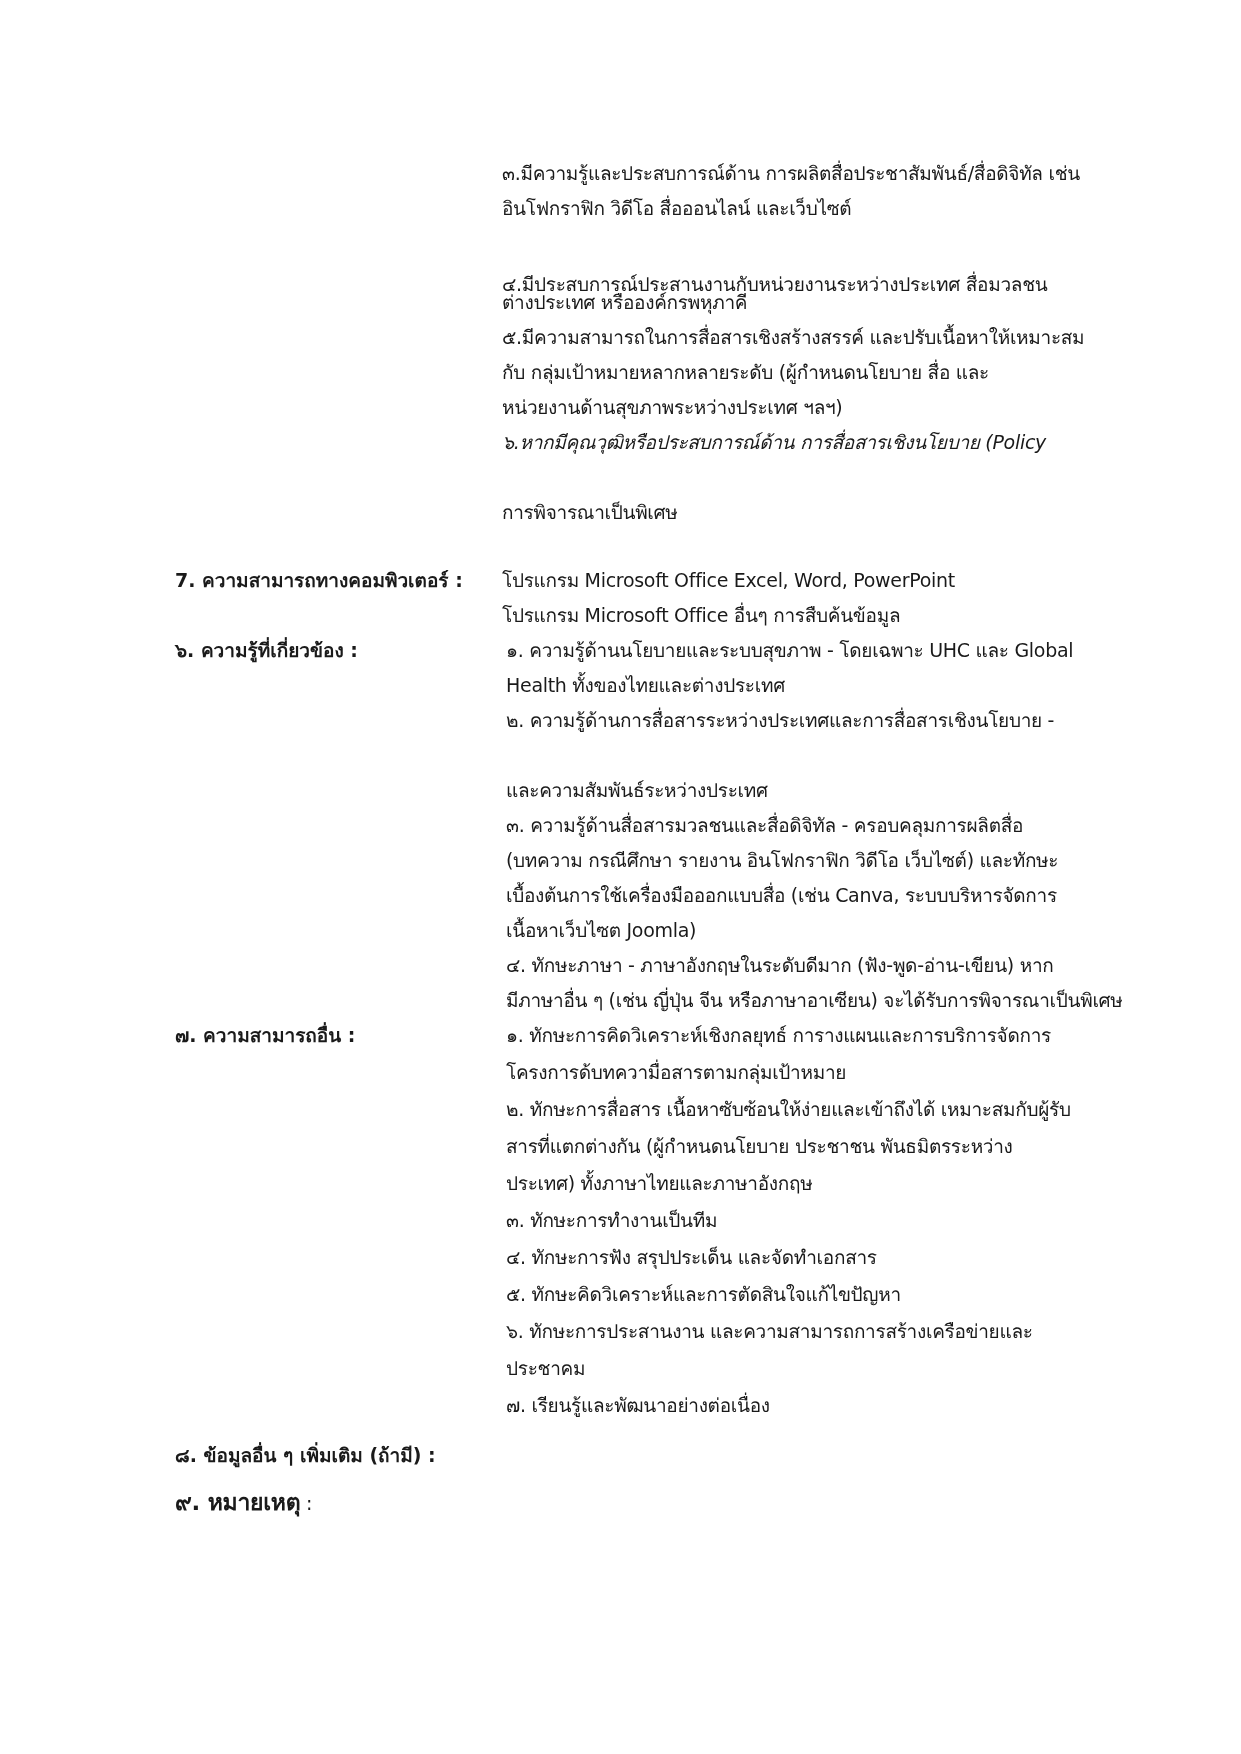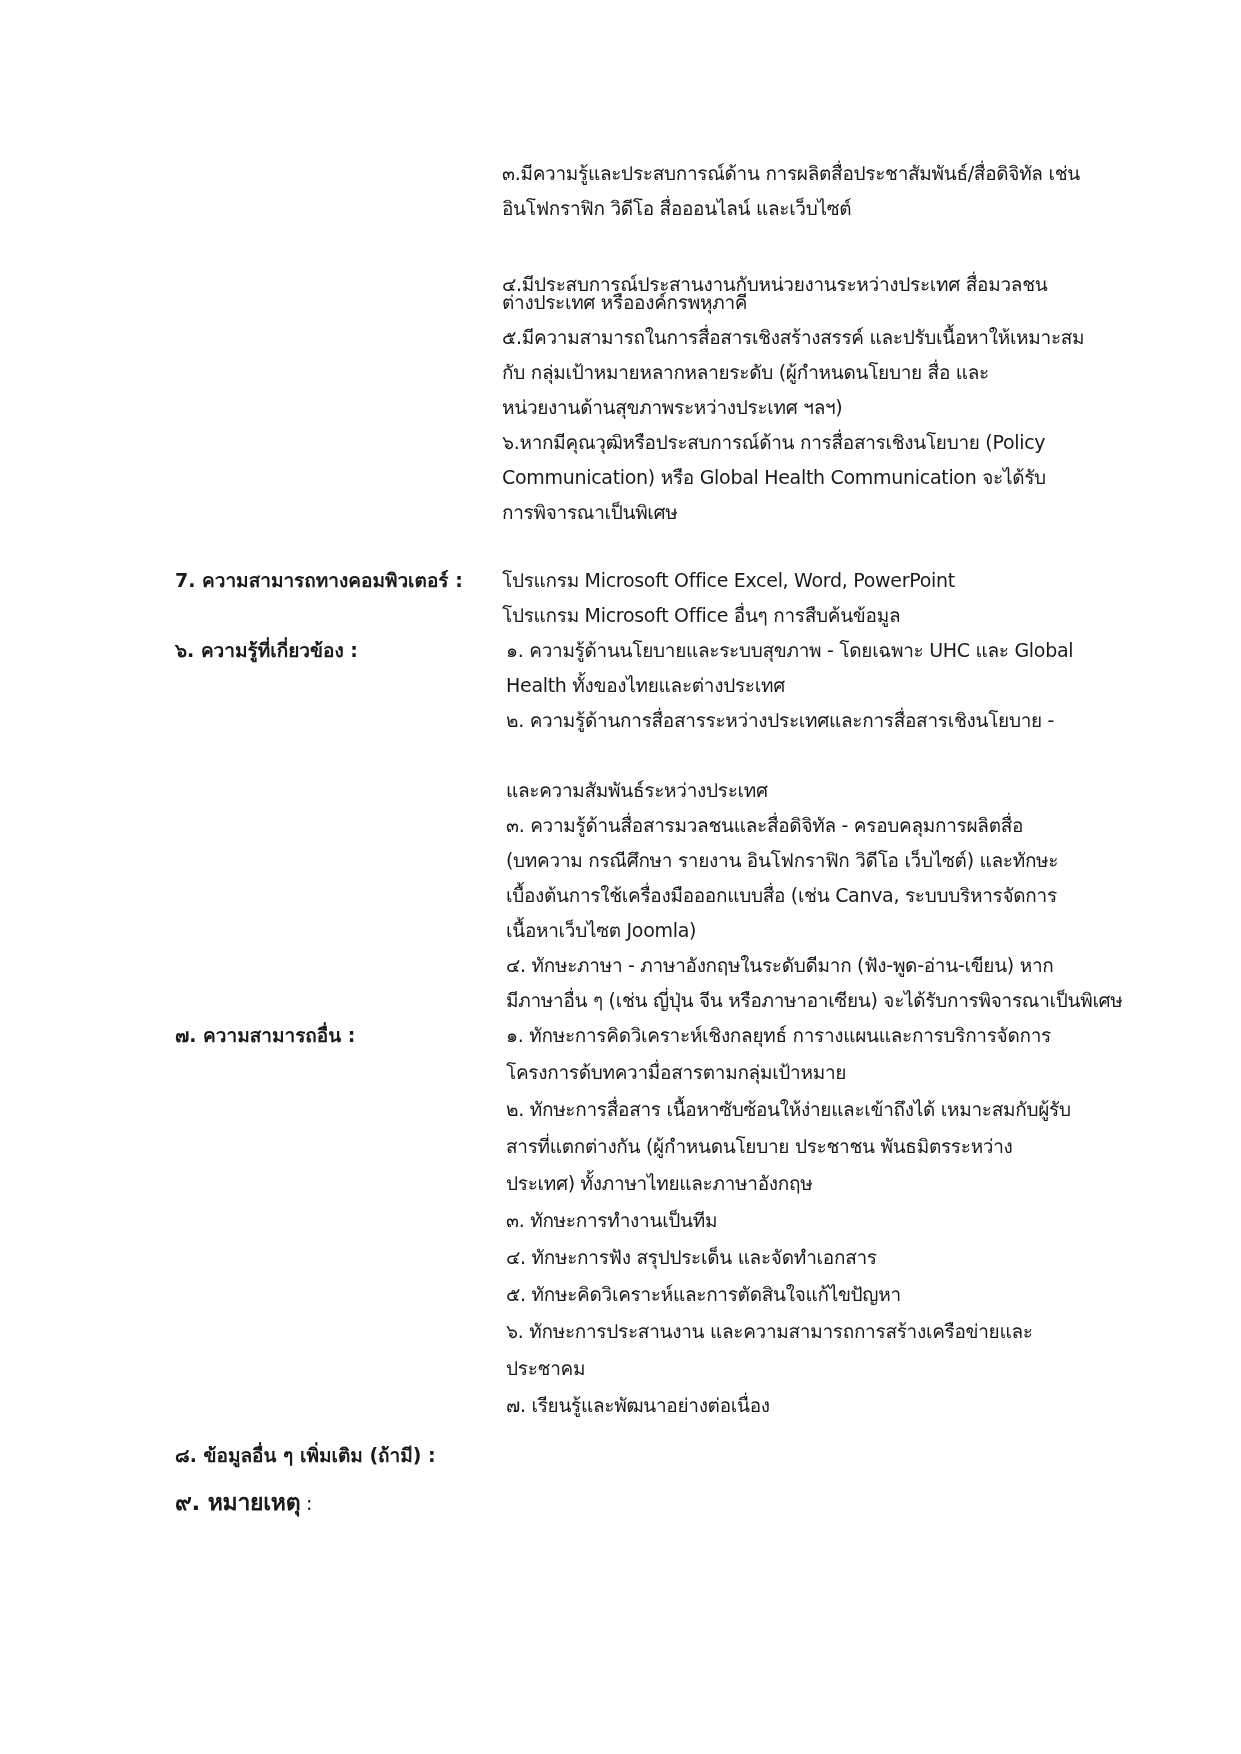--- a/index.html
+++ b/index.html
@@ -23,22 +23,21 @@
   <div class="line" style="left:502px;top:154px;">๓.มีความรู้และประสบการณ์ด้าน การผลิตสื่อประชาสัมพันธ์/สื่อดิจิทัล เช่น</div>
   <div class="line" style="left:502px;top:189px;">อินโฟกราฟิก วิดีโอ สื่อออนไลน์ และเว็บไซต์</div>
 
   <div class="line" style="left:502px;top:237px;margin-top:28px;">๔.มีประสบการณ์ประสานงานกับหน่วยงานระหว่างประเทศ สื่อมวลชน</div>
   <div class="line" style="left:502px;top:283px;">ต่างประเทศ หรือองค์กรพหุภาคี</div>
 
   <div class="line" style="left:502px;top:318px;">๕.มีความสามารถในการสื่อสารเชิงสร้างสรรค์ และปรับเนื้อหาให้เหมาะสม</div>
   <div class="line" style="left:502px;top:388px;">หน่วยงานด้านสุขภาพระหว่างประเทศ ฯลฯ)</div>
   <div class="line" style="left:502px;top:353px;">กับ กลุ่มเป้าหมายหลากหลายระดับ (ผู้กำหนดนโยบาย สื่อ และ</div>
 
-  <div class="line" style="left:502px;top:423px;">๖.หากมีคุณวุฒิหรือประสบการณ์ด้าน การสื่อสารเชิงนโยบาย (Policy</div>
-  <div class="line" style="left:502px;top:458px;">Communication) หรือ Global Health Communication จะได้รับ</div>
+  <div class="line" style="left:502px;top:423px;font-style:italic;">๖.หากมีคุณวุฒิหรือประสบการณ์ด้าน การสื่อสารเชิงนโยบาย (Policy</div>
   <div class="line" style="left:502px;top:493px;">การพิจารณาเป็นพิเศษ</div>
 
   <div class="sec-label" style="left:175px;top:561px;">7.  ความสามารถทางคอมพิวเตอร์ :</div>
   <div class="line" style="left:502px;top:561px;">โปรแกรม Microsoft Office Excel, Word, PowerPoint</div>
   <div class="line" style="left:502px;top:596px;">โปรแกรม Microsoft Office อื่นๆ การสืบค้นข้อมูล</div>
 
   <div class="sec-label" style="left:175px;top:631px;">๖.  ความรู้ที่เกี่ยวข้อง :</div>
   <div class="line" style="left:506px;top:631px;">๑. ความรู้ด้านนโยบายและระบบสุขภาพ - โดยเฉพาะ UHC และ Global</div>
   <div class="line" style="left:506px;top:666px;">Health ทั้งของไทยและต่างประเทศ</div>
   <div class="line" style="left:506px;top:701px;">๒. ความรู้ด้านการสื่อสารระหว่างประเทศและการสื่อสารเชิงนโยบาย -</div>

